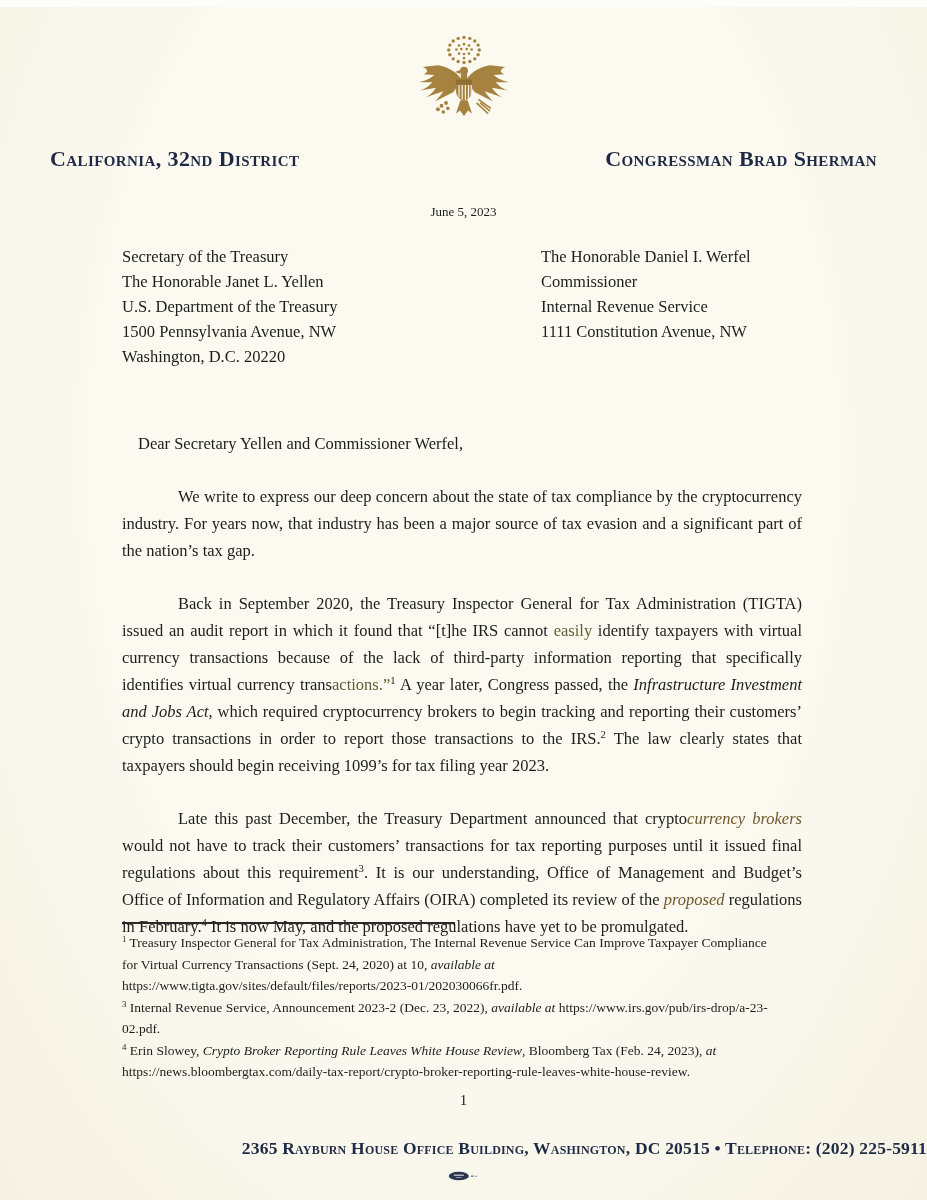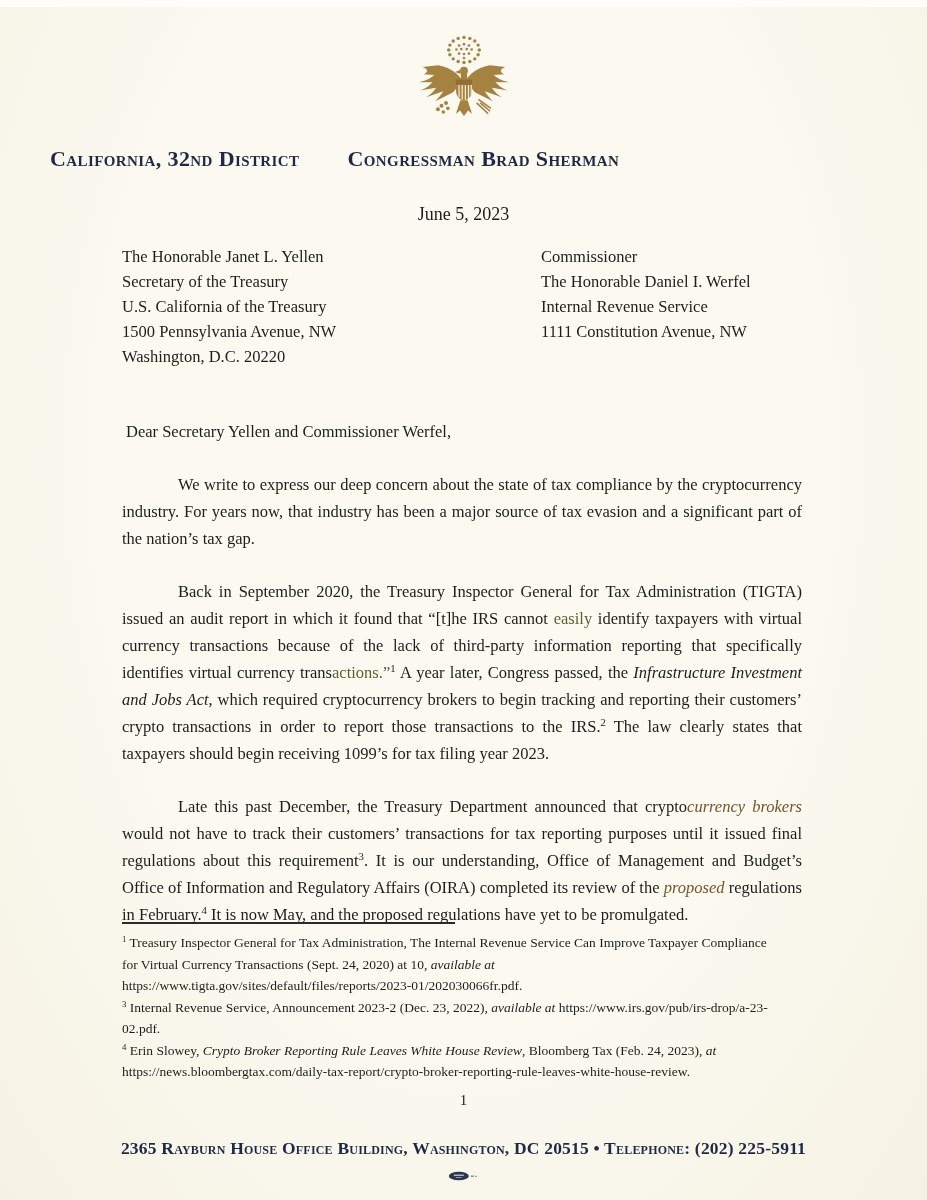--- a/index.html
+++ b/index.html
@@ -7,42 +7,42 @@
     position:relative;
     width:927px;height:1200px;
     margin:0 auto;
     background:radial-gradient(ellipse at 50% 38%, #fbf9f0 55%, #f5f2e3 100%);
     font-family:"Liberation Serif", serif;
     color:#1d1d1d;
     overflow:hidden;
   }
   .scan-edge-top{position:absolute;top:0;left:0;width:100%;height:7px;background:#fdfdfa;}
   .seal{position:absolute;top:32px;left:50%;transform:translateX(-50%);}
-  .letterhead{position:absolute;top:146px;left:50px;right:50px;display:flex;align-items:baseline;gap:48px;}
+  .letterhead{position:absolute;top:146px;left:50px;right:50px;display:flex;justify-content:space-between;align-items:baseline;}
   .lh-text{
     font-variant:small-caps;font-weight:bold;font-size:22px;letter-spacing:.4px;color:#1e2a45;
     white-space:nowrap;
   }
-  .date-line{position:absolute;top:204px;left:0;width:100%;text-align:center;font-size:18px;}
+  .date-line{position:absolute;top:204px;left:0;width:100%;text-align:center;font-size:13px;}
   .recipient{position:absolute;top:244px;font-size:16.5px;line-height:25px;}
   .recipient.left{left:122px;}
   .recipient.right{left:541px;}
   .letter-body{position:absolute;top:414px;left:122px;width:680px;font-size:16.5px;line-height:27px;}
-  .salutation{margin:4px;}
+  .salutation{margin:16px;}
   .letter-body p.para{margin:26px 0 0;text-indent:56px;text-align:justify;}
   .tint1{color:#5e6033;}
   .tint2{color:#70572a;font-style:italic;}
   em{font-style:italic;}
   sup{font-size:.65em;line-height:0;vertical-align:super;}
   .footnotes{position:absolute;top:922px;left:122px;width:655px;font-size:13.5px;line-height:21.5px;}
   .fn-rule{width:333px;height:0;border-top:2px solid #2a2a2a;margin:0 0 8px;}
   .footnotes p{margin:0;}
   .page-number{position:absolute;top:1092px;left:0;width:100%;text-align:center;font-size:15px;}
   .footer-line{
-    position:absolute;top:1138px;left:0;width:100%;text-align:center;
+    position:absolute;top:1138px;left:0;width:100%;text-align:right;
     font-variant:small-caps;font-weight:bold;font-size:17.5px;letter-spacing:.2px;color:#1e2a45;
   }
   .union-bug{position:absolute;top:1168px;left:50%;transform:translateX(-54%);}
 </style>
 </head>
 <body>
 
 <div class="page">
   <div class="scan-edge-top"></div>
 
@@ -106,29 +106,29 @@
   </div>
 
   <div class="letterhead">
     <span class="lh-text">California, 32nd District</span>
     <span class="lh-text">Congressman Brad Sherman</span>
   </div>
 
   <div class="date-line">June 5, 2023</div>
 
   <div class="recipient left">
+    <div>Secretary of the Treasury</div>
     <div>The Honorable Janet L. Yellen</div>
-    <div>Secretary of the Treasury</div>
-    <div>U.S. California of the Treasury</div>
+    <div>U.S. Department of the Treasury</div>
     <div>1500 Pennsylvania Avenue, NW</div>
     <div>Washington, D.C. 20220</div>
   </div>
   <div class="recipient right">
+    <div>The Honorable Daniel I. Werfel</div>
     <div>Commissioner</div>
-    <div>The Honorable Daniel I. Werfel</div>
     <div>Internal Revenue Service</div>
     <div>1111 Constitution Avenue, NW</div>
   </div>
 
   <div class="letter-body">
     <p class="salutation">Dear Secretary Yellen and Commissioner Werfel,</p>
     <p class="para"><span>We write to express our deep concern about the state of tax compliance by the cryptocurrency industry. For years now, that industry has been a major source of tax evasion and a significant part of the nation’s tax gap.</span></p>
     <p class="para"><span>Back in September 2020, the Treasury Inspector General for Tax Administration (TIGTA) issued an audit report in which it found that “[t]he IRS cannot </span><span class="tint1">easily</span><span> identify taxpayers with virtual currency transactions because of the lack of third-party information reporting that specifically identifies virtual currency trans</span><span class="tint1">actions.”</span><sup>1</sup><span> A year later, Congress passed, the </span><span><em>Infrastructure Investment and Jobs Act</em></span><span>, which required cryptocurrency brokers to begin tracking and reporting their customers’ crypto transactions in order to report those transactions to the IRS.</span><sup>2</sup><span> The law clearly states that taxpayers should begin receiving 1099’s for tax filing year 2023.</span></p>
     <p class="para"><span>Late this past December, the Treasury Department announced that crypto</span><span class="tint2">currency brokers</span><span> would not have to track their customers’ transactions for tax reporting purposes until it issued final regulations about this requirement</span><sup>3</sup><span>. It is our understanding, Office of Management and Budget’s Office of Information and Regulatory Affairs (OIRA) completed its review of the </span><span class="tint2">proposed</span><span> regulations in February.</span><sup>4</sup><span> It is now May, and the proposed regulations have yet to be promulgated.</span></p>
   </div>

